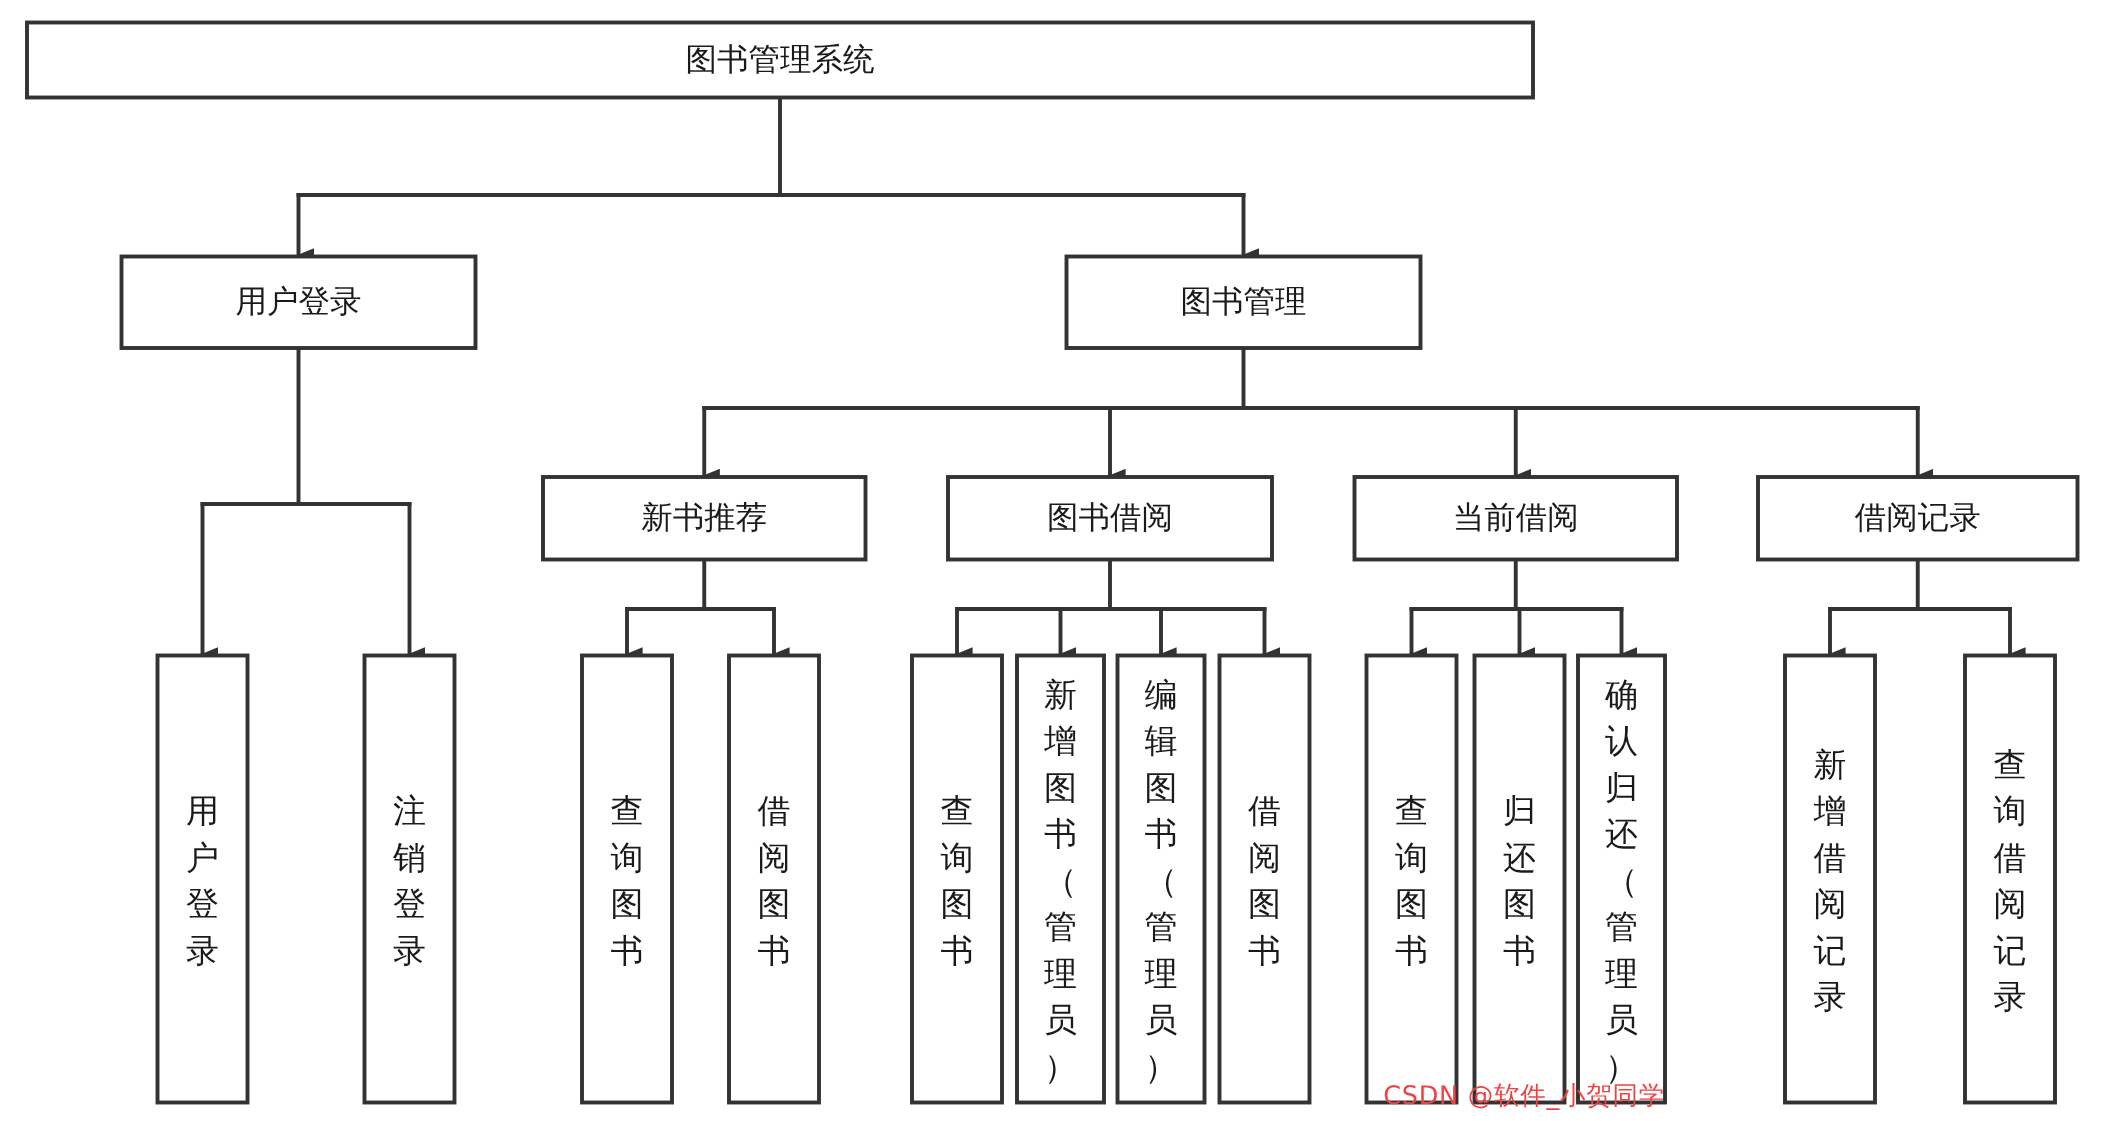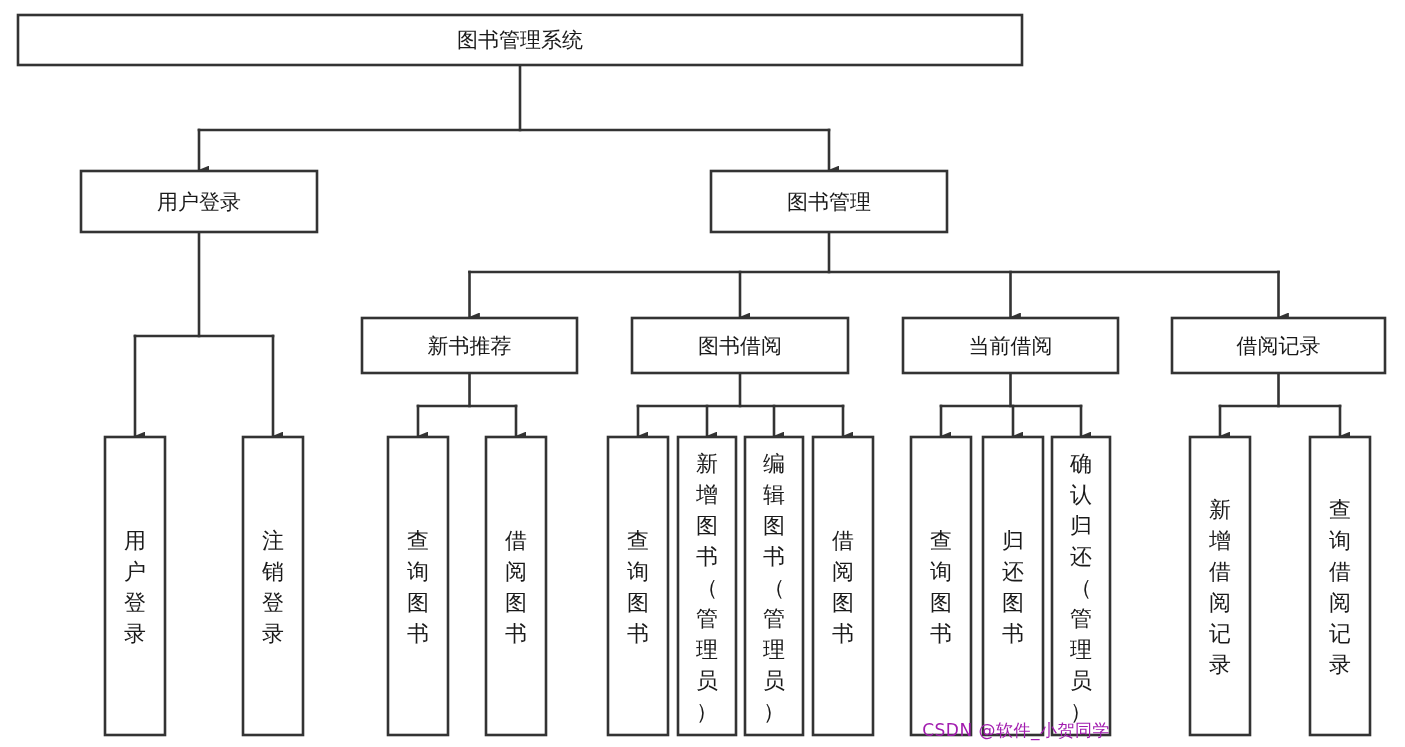--- a/index.html
+++ b/index.html
@@ -54,21 +54,21 @@
     fill: #1a1a1a;
     font-size: 22px;
     text-anchor: middle;
   }
   .watermark-text {
     position: absolute;
     right: 8px;
     bottom: 5px;
     font-family: "DejaVu Sans", "Liberation Sans", sans-serif;
     font-size: 17px;
-    color: #a21caf;
+    color: #ef4444;
     letter-spacing: 0.5px;
     white-space: nowrap;
     pointer-events: none;
   }
 </style>
 </head>
 <body>
 
 <div id="diagram-root">
   <svg id="tree-svg" viewBox="0 0 1405 747">

